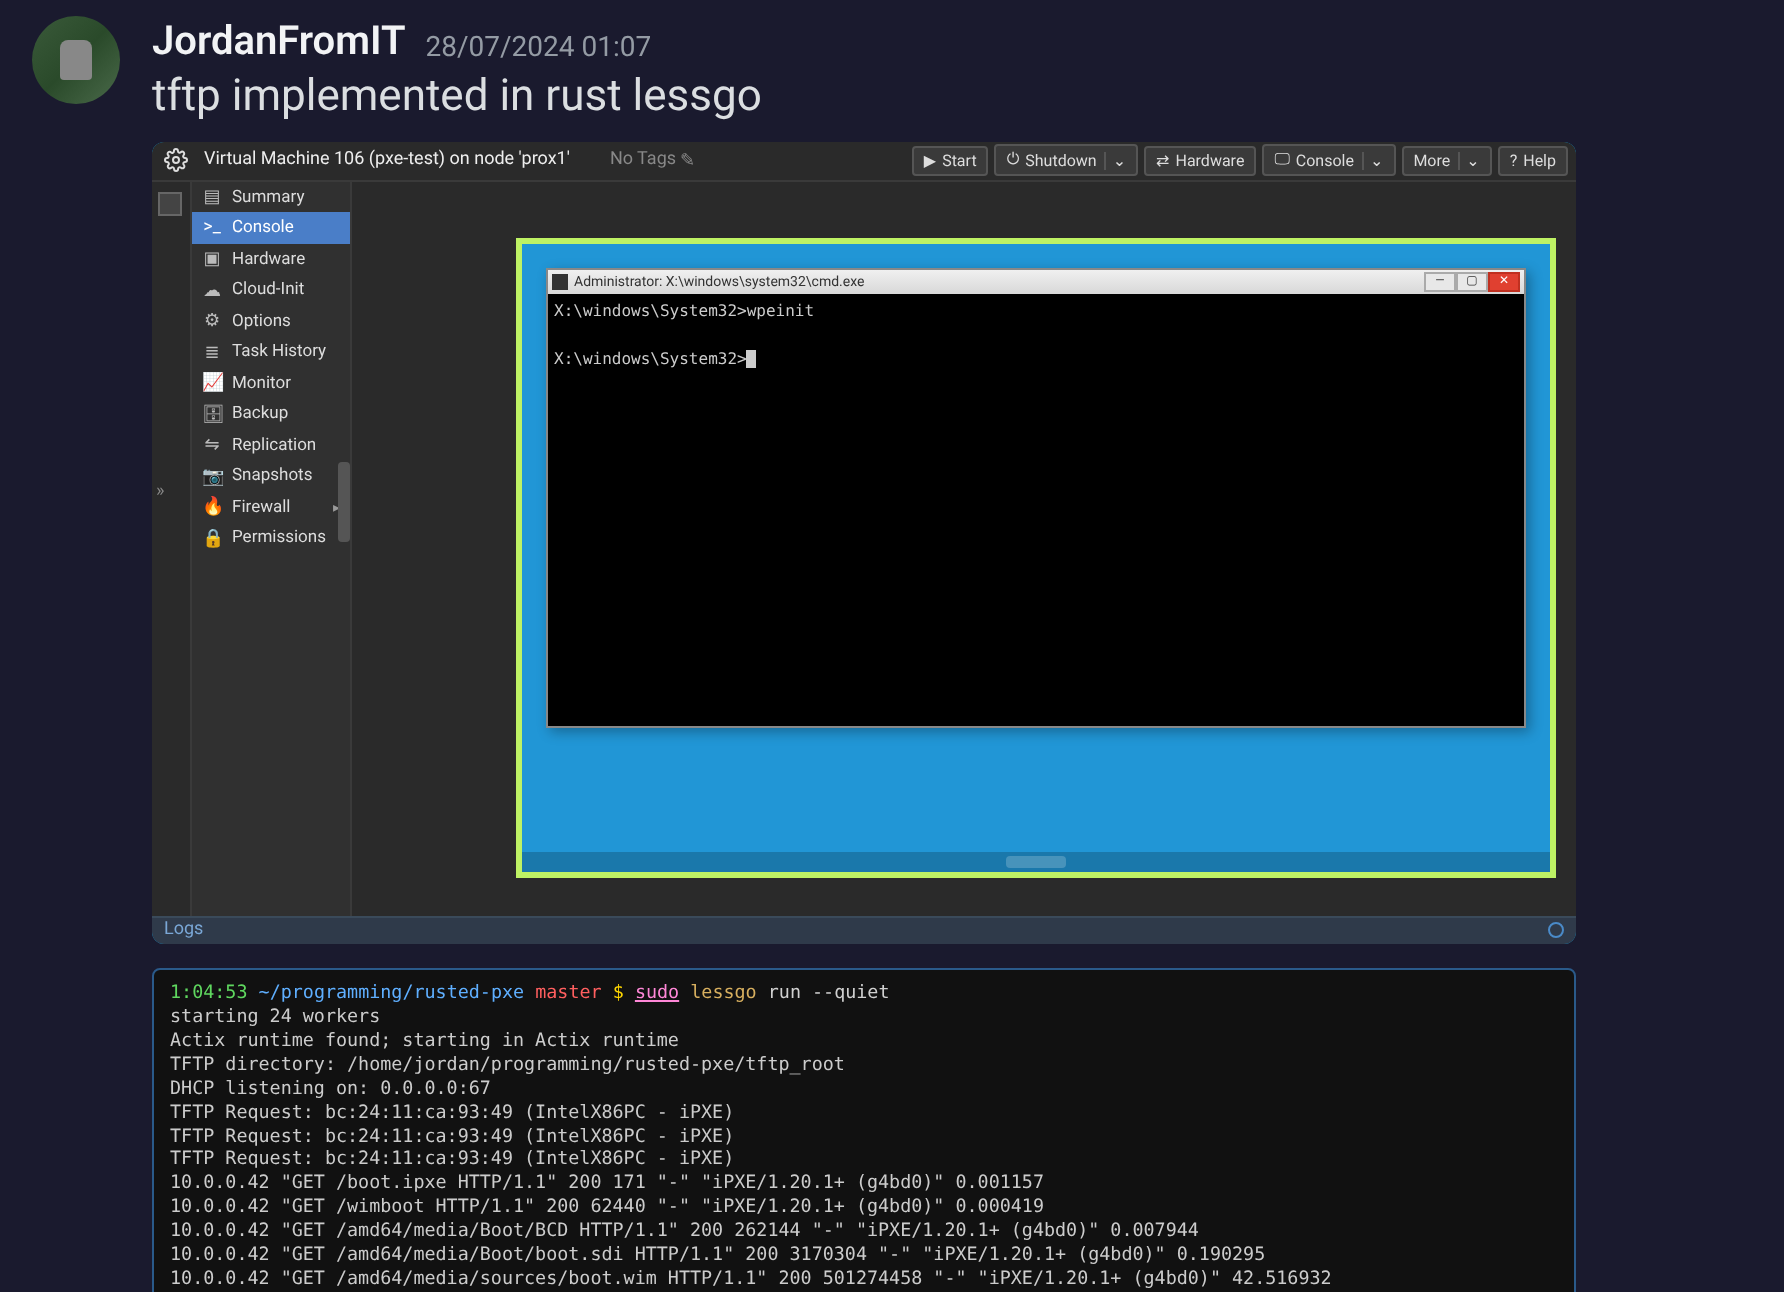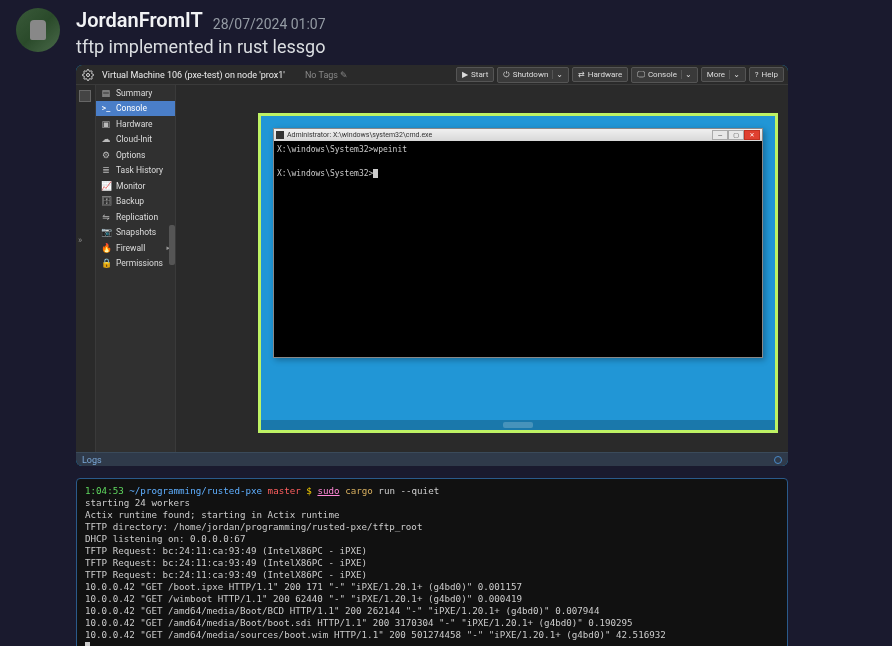--- a/index.html
+++ b/index.html
@@ -30,21 +30,21 @@
     position: absolute;
     top: 12px; left: 14px;
     width: 16px; height: 20px;
     background: #888;
     border-radius: 4px 4px 2px 2px;
   }
   .message-content { flex: 1; min-width: 0; }
   .header-line { display: flex; align-items: flex-end; gap: 10px; margin-bottom: 2px; }
   .username { font-size: 20px; font-weight: 600; color: #f2f3f5; }
   .timestamp { font-size: 14px; color: #949ba4; }
-  .message-text { font-size: 18px; color: #dbdee1; line-height: 1.4; margin-bottom: 6px; }
+  .message-text { font-size: 22px; color: #dbdee1; line-height: 1.4; margin-bottom: 6px; }
   .attachment {
     margin-top: 4px;
     border-radius: 6px;
     overflow: hidden;
     background: #0ea5e9;
     width: 712px;
   }
   
   .pve-topbar {
     background: #2a2a2a;
@@ -378,21 +378,21 @@
           </div>
         </div>
       </div>
 
       <div class="pve-logs">
         <span>Logs</span>
         <span class="circ"></span>
       </div>
     </div>
 
-    <div class="term-block"><span class="t-time">1:04:53</span> <span class="t-path">~/programming/rusted-pxe</span> <span class="t-branch">master</span> <span class="t-dollar">$</span> <span class="t-sudo">sudo</span> <span class="t-cmd">cargo</span> <span class="t-white">run --quiet</span>
+    <div class="term-block"><span class="t-time">1:04:53</span> <span class="t-path">~/programming/rusted-pxe</span> <span class="t-branch">master</span> <span class="t-dollar">$</span> <span class="t-sudo">sudo</span> <span class="t-cmd">lessgo</span> <span class="t-white">run --quiet</span>
 <span id="term-lines">starting 24 workers
 Actix runtime found; starting in Actix runtime
 TFTP directory: /home/jordan/programming/rusted-pxe/tftp_root
 DHCP listening on: 0.0.0.0:67
 TFTP Request: bc:24:11:ca:93:49 (IntelX86PC - iPXE)
 TFTP Request: bc:24:11:ca:93:49 (IntelX86PC - iPXE)
 TFTP Request: bc:24:11:ca:93:49 (IntelX86PC - iPXE)
 10.0.0.42 "GET /boot.ipxe HTTP/1.1" 200 171 "-" "iPXE/1.20.1+ (g4bd0)" 0.001157
 10.0.0.42 "GET /wimboot HTTP/1.1" 200 62440 "-" "iPXE/1.20.1+ (g4bd0)" 0.000419
 10.0.0.42 "GET /amd64/media/Boot/BCD HTTP/1.1" 200 262144 "-" "iPXE/1.20.1+ (g4bd0)" 0.007944

